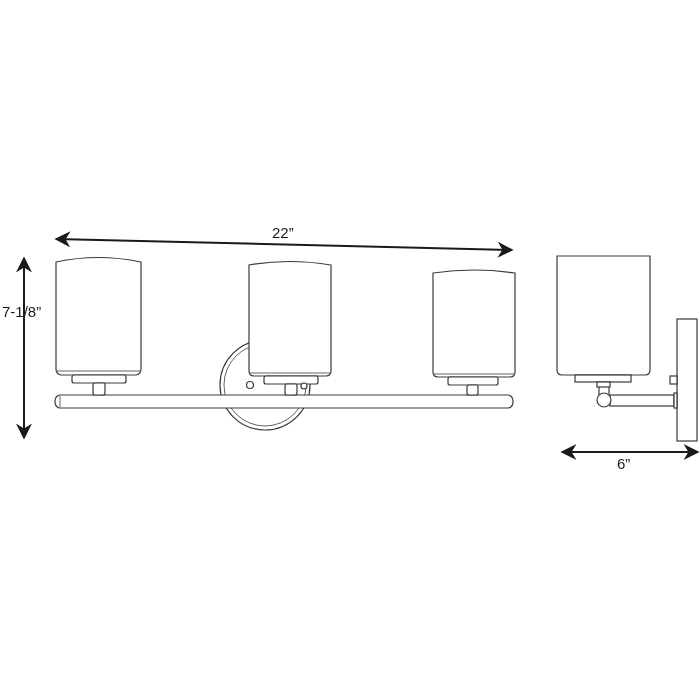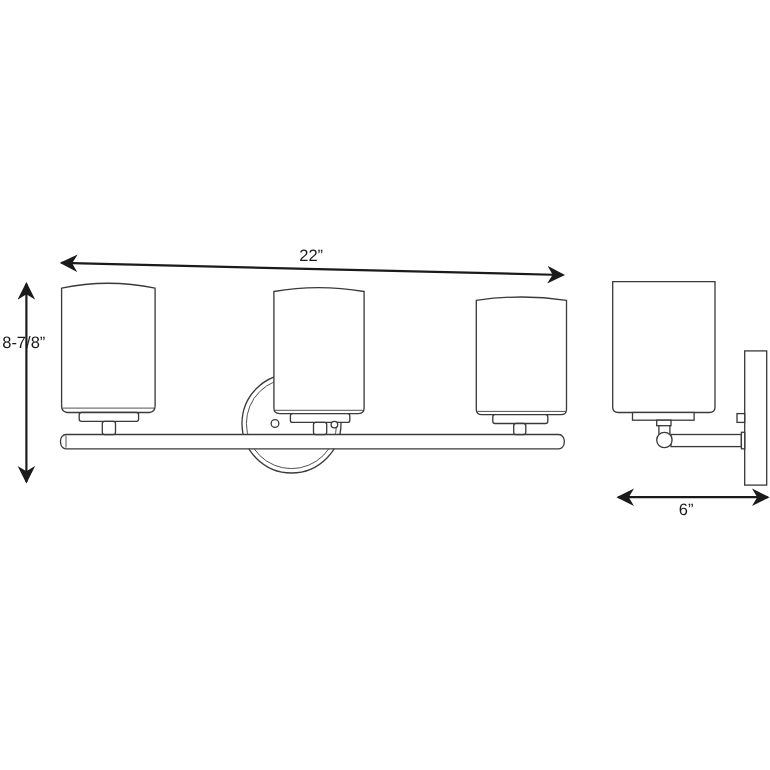--- a/index.html
+++ b/index.html
@@ -104,15 +104,15 @@
       <rect x="575" y="375" width="56" height="7"></rect>
       <rect x="597" y="382" width="13" height="5"></rect>
       <line x1="599" y1="387" x2="599" y2="395"></line>
       <line x1="609" y1="387" x2="609" y2="395"></line>
 
       <circle cx="604" cy="400" r="7"></circle>
     </g>
   </svg>
 
   <div class="dim-label" id="label-width">22”</div>
-  <div class="dim-label" id="label-height">8-7/8”</div>
+  <div class="dim-label" id="label-height">7-1/8”</div>
   <div class="dim-label" id="label-depth">6”</div>
 </div>
 
 </body></html>

